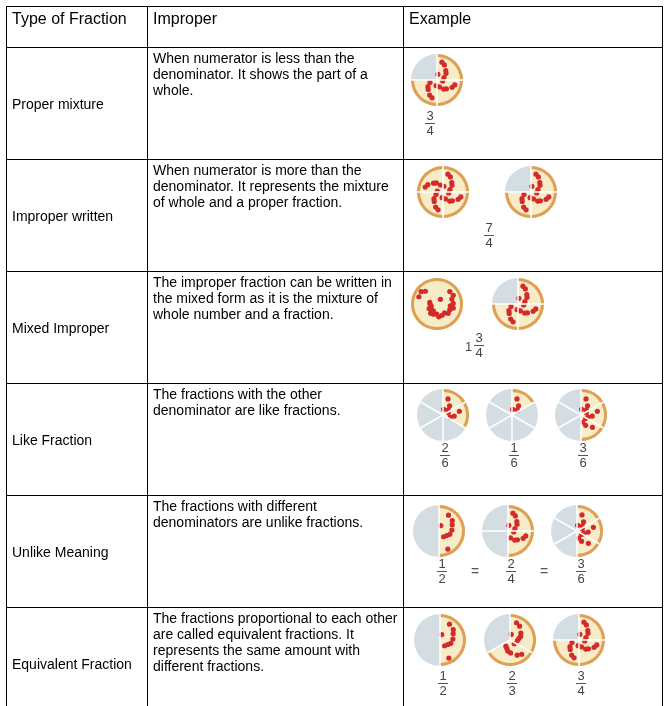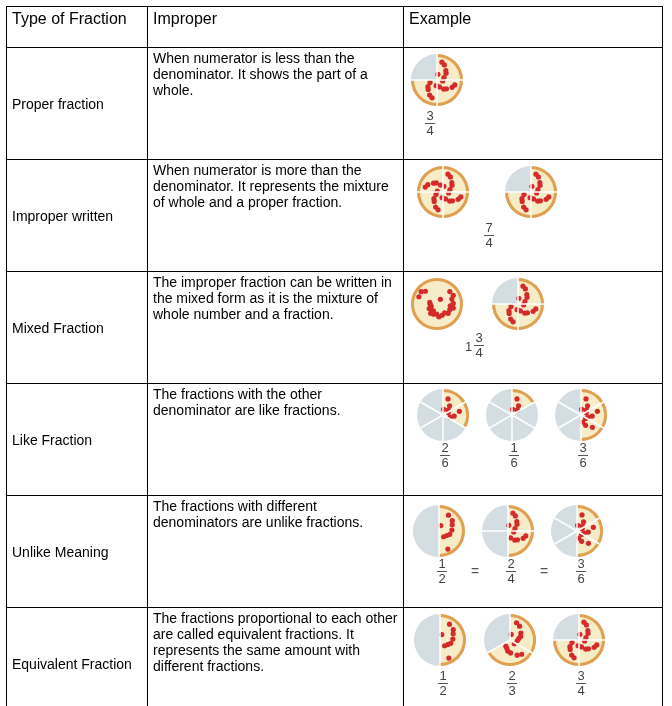--- a/index.html
+++ b/index.html
@@ -29,21 +29,21 @@
       <col class="col2">
       <col class="col3">
     </colgroup>
   <tbody>
       <tr>
     <th>Type of Fraction</th>
     <th>Improper</th>
     <th>Example</th>
   </tr>
   <tr class="r">
-    <td class="type">Proper fraction</td>
+    <td class="type">Proper mixture</td>
     <td class="meaning">When numerator is less than the denominator. It shows the part of a whole.</td>
     <td class="ex">
           <div class="exwrap"></div>
           <div class="fig" style="left: 6px; top: 5px;"><svg width="54" height="54" viewBox="0 0 54 54">
               <circle cx="27" cy="27" r="26" fill="#d3dde2"></circle>
               <path d="M 27 27 L 27 1 A 26 26 0 0 1 53 27 Z" fill="#e0a050"></path>
               <path d="M 27 27 L 27 4 A 23 23 0 0 1 50 27 Z" fill="#f6edc8"></path>
               <circle cx="27.89949817398133" cy="21.32079204157796" r="2.6" fill="#d42a2a"></circle>
               <circle cx="36.06824267014573" cy="20.288873632142796" r="2.6" fill="#d42a2a"></circle>
               <circle cx="34.368224066257724" cy="11.887546754103075" r="2.6" fill="#d42a2a"></circle>
@@ -154,21 +154,21 @@
               <line x1="27" y1="27" x2="1" y2="27.000000000000004" stroke="#ffffff" stroke-width="1.5"></line>
             </svg></div>
           <div class="frac" style="left: 80px; top: 62px;">
             <span>7</span>
             <span class="bar"></span>
             <span>4</span>
           </div>
         </td>
   </tr>
   <tr class="r">
-    <td class="type">Mixed Fraction</td>
+    <td class="type">Mixed Improper</td>
     <td class="meaning">The improper fraction can be written in the mixed form as it is the mixture of whole number and a fraction.</td>
     <td class="ex">
           <div class="exwrap"></div>
           <div class="fig" style="left: 6px; top: 5px;"><svg width="54" height="54" viewBox="0 0 54 54">
               <circle cx="27" cy="27" r="26" fill="#d3dde2"></circle>
               <path d="M 27 1 A 26 26 0 1 1 26.99 1 Z" fill="#e0a050"></path>
               <path d="M 27 4 A 23 23 0 1 1 26.99 4 Z" fill="#f6edc8"></path>
               <circle cx="30.37976520068172" cy="22.348152282344053" r="2.6" fill="#d42a2a"></circle>
               <circle cx="20.694077296379948" cy="36.35454868531717" r="2.6" fill="#d42a2a"></circle>
               <circle cx="43.31585118446684" cy="31.058320973793492" r="2.6" fill="#d42a2a"></circle>

